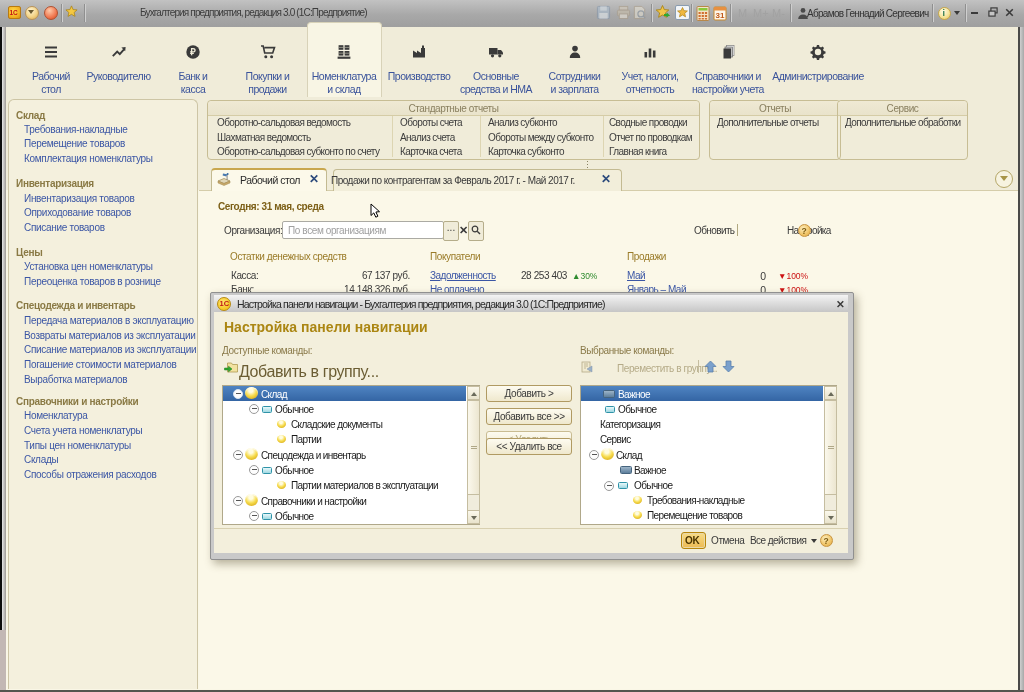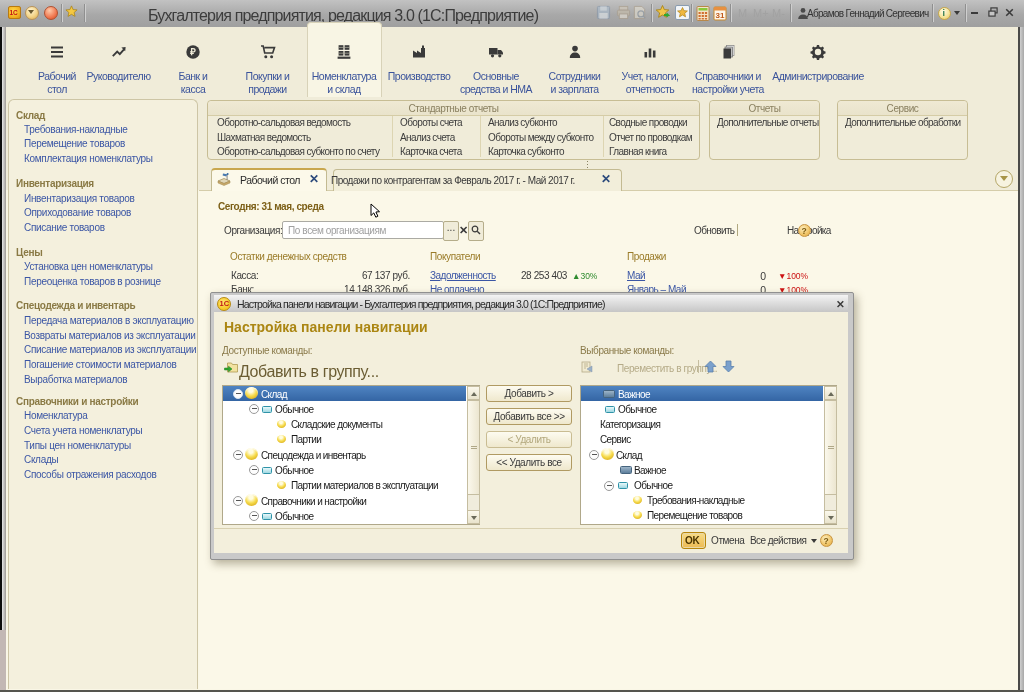--- a/index.html
+++ b/index.html
@@ -1,18 +1,18 @@
 <!DOCTYPE html>
 <html><head><meta charset="utf-8">
 <style>
 html,body{margin:0;padding:0;}
 body{width:1024px;height:692px;overflow:hidden;font-family:"Liberation Sans",sans-serif;background:#faf7e6;position:relative;}
 .abs{position:absolute;}
 #titlebar{left:0;top:0;width:1024px;height:27px;background:linear-gradient(#c2c2c2,#a8a8a8 55%,#9f9f9f);border-bottom:1px solid #8f8f8f;}
-#titletext{left:100px;top:7px;font-size:16px;letter-spacing:-0.85px;color:#3c3c3c;padding-left:48px;}
+#titletext{left:92px;top:7px;font-size:10px;letter-spacing:-0.85px;color:#3c3c3c;padding-left:48px;}
 .tsep{top:4px;width:1px;height:18px;background:#8f8f8f;border-right:1px solid #cfcfcf;}
 #leftedge{left:0;top:27px;width:2px;height:603px;background:#0d0d0d;}
 #leftedge2{left:2px;top:27px;width:4px;height:603px;background:linear-gradient(90deg,#e8e8e8,#9e9a96);}
 #leftedge3{left:0;top:630px;width:6px;height:62px;background:#c3b8b4;}
 #rightedge{left:1018px;top:27px;width:2px;height:665px;background:#4a4a48;}
 #rightedge2{left:1020px;top:27px;width:4px;height:665px;background:linear-gradient(90deg,#cfcfcf,#a8a8a8);}
 #bottomedge{left:0;top:690px;width:1024px;height:2px;background:#55554f;}
 #secpanel{left:6px;top:27px;width:1012px;height:70px;background:#f0ecd9;}
 #subpanel{left:6px;top:97px;width:1012px;height:93px;background:#f0ecd9;}
 .sectab{top:27px;height:70px;}
@@ -137,21 +137,21 @@
 <div class="abs" id="leftedge2"></div>
 <div class="abs" id="leftedge3"></div>
 <div class="abs" id="rightedge"></div>
 <div class="abs" id="rightedge2"></div>
 <div class="abs" id="bottomedge"></div>
 
 <div class="abs" id="secpanel"></div>
 <div class="abs" id="subpanel"></div>
 <div class="abs" id="seltab"></div>
 <div id="sectabs">
-<div class="abs sectab" style="left:21px;width:72px;text-decoration:underline;">
+<div class="abs sectab" style="left:15px;width:72px;text-decoration:underline;">
       <span class="ic"><svg width="16" height="16" viewBox="0 0 16 16">
           <g fill="#3a3a3a">
             <rect x="2" y="2.5" width="12" height="2"></rect>
             <rect x="2" y="7" width="12" height="2"></rect>
             <rect x="2" y="11.5" width="12" height="2"></rect>
           </g>
         </svg></span>
       <div class="seclbl">Рабочий<br>стол</div>
     </div>
 <div class="abs sectab" style="left:79.5px;width:78px;">
@@ -284,21 +284,21 @@
 <div class="blink" style="left:217px;top:145.5px;">Оборотно-сальдовая субконто по счету</div>
 <div class="blink" style="left:400px;top:117px;">Обороты счета</div>
 <div class="blink" style="left:400px;top:131.5px;">Анализ счета</div>
 <div class="blink" style="left:400px;top:145.5px;">Карточка счета</div>
 <div class="blink" style="left:488px;top:117px;">Анализ субконто</div>
 <div class="blink" style="left:488px;top:131.5px;">Обороты между субконто</div>
 <div class="blink" style="left:488px;top:145.5px;">Карточка субконто</div>
 <div class="blink" style="left:609px;top:117px;">Сводные проводки</div>
 <div class="blink" style="left:609px;top:131.5px;">Отчет по проводкам</div>
 <div class="blink" style="left:609px;top:145.5px;">Главная книга</div>
-<div class="box" style="left:709px;top:100px;width:111px;height:60px;">
+<div class="box" style="left:709px;top:100px;width:132px;height:60px;">
       <div class="boxhead">Отчеты</div>
     </div>
 <div class="blink" style="left:717px;top:117px;">Дополнительные отчеты</div>
 <div class="box" style="left:837px;top:100px;width:131px;height:60px;">
       <div class="boxhead">Сервис</div>
     </div>
 <div class="blink" style="left:845px;top:117px;">Дополнительные обработки</div>
 </div>
 <div id="doctabs">
 <div class="abs" style="left:199px;top:190px;width:13px;height:1px;background:#d5cdaa;"></div>
@@ -434,21 +434,21 @@
       <div class="trow" style="left:634px;top:480px;">Обычное</div>
 <div class="sphS" style="left:633px;top:496px;"></div>
       <div class="trow" style="left:647px;top:495px;">Требования-накладные</div>
 <div class="sphS" style="left:633px;top:511px;"></div>
       <div class="trow" style="left:647px;top:510px;">Перемещение товаров</div>
 </div>
 <div id="midbtns">
 <div class="mbtn" style="left:486px;top:385px;">Добавить &gt;</div>
 <div class="mbtn" style="left:486px;top:408px;">Добавить все &gt;&gt;</div>
 <div class="mbtn dis" style="left:486px;top:431px;">&lt; Удалить</div>
-<div class="mbtn" style="left:486px;top:454px;">&lt;&lt; Удалить все</div>
+<div class="mbtn" style="left:486px;top:438px;">&lt;&lt; Удалить все</div>
 </div>
 <div id="scrollbars">
 <div class="sbtrack" style="left:467px;top:386px;height:138px;"></div>
 <div class="sbbtn" style="left:467px;top:386px;">
         <span class="arr up"></span>
       </div>
 <div class="sbthumb" style="left:467px;top:400px;height:95px;">
         <div style="position:absolute;left:3px;top:45px;width:6px;height:1px;background:#b0a888;box-shadow:0 2px 0 #b0a888;"></div>
       </div>
 <div class="sbbtn" style="left:467px;top:510px;">

